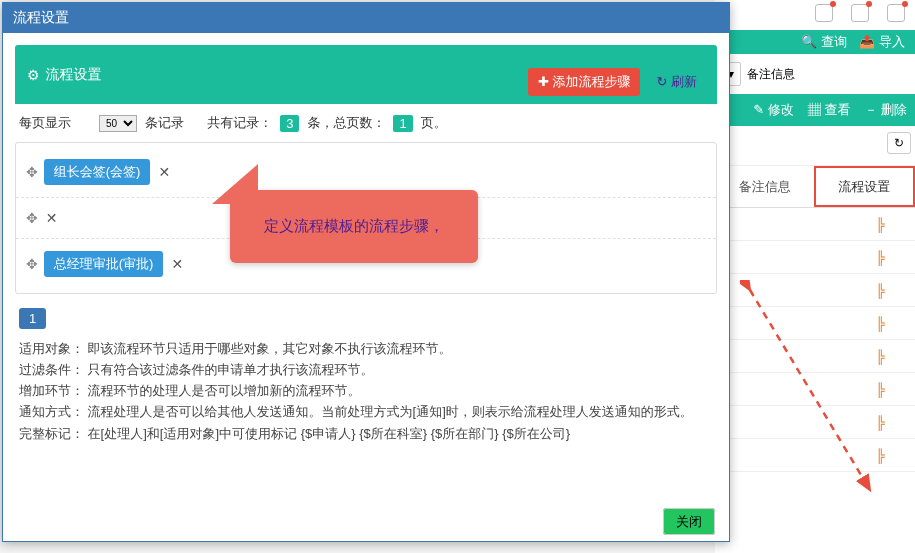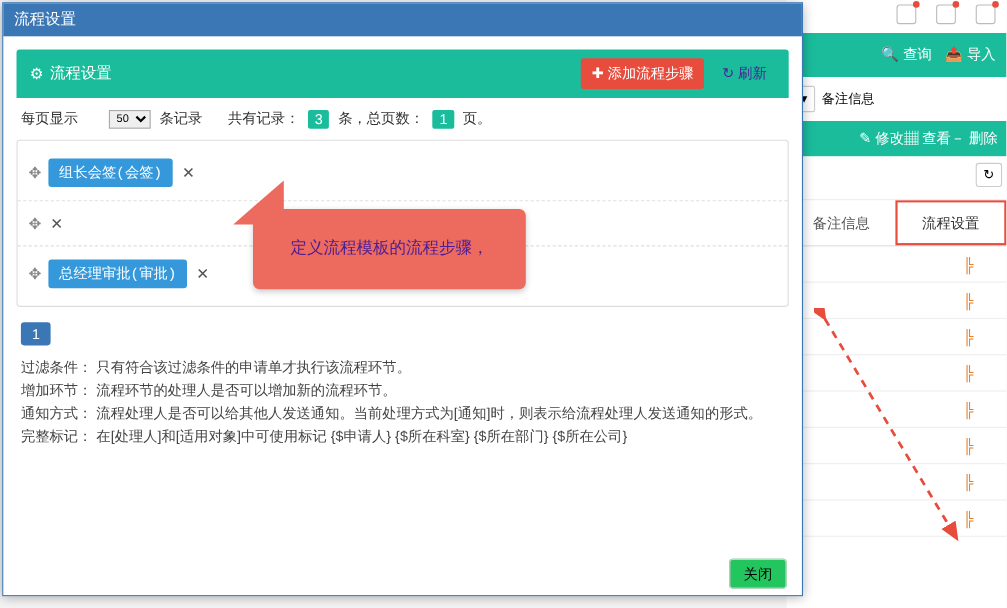--- a/index.html
+++ b/index.html
@@ -2,53 +2,53 @@
 <html><head>
 <meta charset="utf-8">
 <style>
 * { box-sizing: border-box; margin: 0; padding: 0; font-family: "Microsoft YaHei", Arial, sans-serif; }
 body { background: #f4f4f4; width: 915px; height: 553px; overflow: hidden; position: relative; }
 
 .backdrop { position: absolute; top: 0; right: 0; width: 200px; height: 553px; background: #fff; }
 .backdrop .topbar { height: 30px; display: flex; justify-content: flex-end; gap: 18px; padding: 4px 10px; }
 .backdrop .topbar .ico { width: 18px; height: 18px; border: 1px solid #bbb; border-radius: 3px; position: relative; }
 .backdrop .topbar .ico::after { content: ""; position: absolute; top: -4px; right: -4px; width: 6px; height: 6px; background: #e74c3c; border-radius: 50%; }
-.backdrop .greenbar { background: #1abc9c; height: 40px; display: flex; justify-content: flex-end; align-items: center; padding: 0 10px; gap: 12px; color: #fff; font-size: 13px; }
+.backdrop .greenbar { background: #1abc9c; height: 24px; display: flex; justify-content: flex-end; align-items: center; padding: 0 10px; gap: 12px; color: #fff; font-size: 13px; }
 .backdrop .row1 { height: 40px; display: flex; align-items: center; padding: 6px; gap: 6px; font-size: 12px; }
 .backdrop .row1 .dd { border: 1px solid #ccc; padding: 4px 6px; border-radius: 2px; }
-.backdrop .row2 { background: #1abc9c; height: 32px; display: flex; justify-content: flex-end; align-items: center; padding: 0 8px; color: #fff; font-size: 13px; }
+.backdrop .row2 { background: #1abc9c; height: 32px; display: flex; justify-content: flex-end; align-items: center; padding: 0 8px; gap: 14px; color: #fff; font-size: 13px; }
 .backdrop .row3 { height: 40px; border-bottom: 1px solid #eee; position: relative; }
 .backdrop .row3 .btn { position: absolute; right: 4px; top: 6px; border: 1px solid #ccc; padding: 3px 6px; font-size: 12px; border-radius: 3px; background: #fff; }
 .backdrop .thead { display: flex; height: 42px; border-bottom: 1px solid #ddd; }
 .backdrop .thead div { flex: 1; display: flex; align-items: center; justify-content: center; font-size: 13px; color: #555; border-left: 1px solid #eee; }
 .backdrop .thead .hl { border: 2px solid #e74c3c; color: #333; }
 .backdrop .trow { height: 33px; border-bottom: 1px solid #eee; display: flex; align-items: center; justify-content: flex-end; padding-right: 30px; }
 .backdrop .trow .bars { color: #e67e22; font-size: 13px; }
 
 .arrow-dashed { position: absolute; top: 280px; right: 25px; width: 150px; height: 230px; pointer-events: none; }
 
 .modal { position: absolute; top: 2px; left: 2px; width: 728px; height: 540px; background: #fff; border: 1px solid #3b77b5; box-shadow: 0 2px 10px rgba(0,0,0,.3); }
 .modal-title { background: #3b77b5; color: #fff; padding: 6px 10px; font-size: 14px; }
 .modal-body { padding: 12px; }
 
 .panel-head { background: #1abc9c; color: #fff; padding: 8px 12px; display: flex; align-items: center; justify-content: space-between; border-radius: 3px 3px 0 0; }
 .panel-head .left { display: flex; align-items: center; gap: 6px; font-size: 14px; }
-.panel-head .right { display: flex; gap: 8px; }
+.panel-head .right { display: flex; gap: 8px; margin-top: 15px; }
 .btn-red { background: #e74c3c; color: #fff; padding: 5px 10px; border-radius: 3px; font-size: 13px; cursor: pointer; }
 .btn-teal { color: #4c1d95; padding: 5px 8px; font-size: 13px; cursor: pointer; }
 
 .pager { padding: 10px 4px; font-size: 13px; color: #333; display: flex; align-items: center; gap: 8px; }
 .pager select { border: 1px solid #aaa; padding: 1px 2px; font-size: 10px; margin-left: 20px; }
 .pager .badge { background: #1abc9c; color: #fff; padding: 1px 6px; border-radius: 2px; }
 
 .steps { border: 1px solid #ddd; border-radius: 3px; padding: 4px 0; }
 .step-row { padding: 12px 10px; display: flex; align-items: center; gap: 6px; }
 .step-row + .step-row { border-top: 1px dashed #e0e0e0; }
 .drag { color: #888; cursor: move; font-size: 14px; }
-.step-btn { background: #3498db; color: #fff; padding: 4px 10px; border-radius: 3px; font-size: 13px; cursor: pointer; font-family: Liberation Mono, monospace; }
+.step-btn { background: #3498db; color: #fff; padding: 4px 10px; border-radius: 3px; font-size: 13px; cursor: pointer; }
 .del { color: #555; cursor: pointer; font-size: 14px; padding: 0 2px; }
 
 .page-badge { background: #3b77b5; color: #fff; padding: 3px 10px; border-radius: 3px; font-size: 13px; display: inline-block; margin: 14px 4px 8px; }
 
 .help { font-size: 13px; color: #444; line-height: 1.55; padding: 2px 4px 0; }
 .help div { margin-bottom: 1px; }
 
 .modal-foot { position: absolute; bottom: 10px; right: 14px; }
 .close-btn { border: 1px solid #ccc; background: #22c55e; padding: 5px 12px; border-radius: 3px; font-size: 13px; cursor: pointer; }
 
@@ -167,20 +167,21 @@
       <div class="step-row">
         <span class="drag">✥</span>
         <span class="step-btn">总经理审批(审批)</span>
         <span class="del">✕</span>
       </div>
     </div>
 
     <span class="page-badge">1</span>
 
     <div class="help">
+      <div>适用对象： 即该流程环节只适用于哪些对象，其它对象不执行该流程环节。</div>
       <div>过滤条件： 只有符合该过滤条件的申请单才执行该流程环节。</div>
       <div>增加环节： 流程环节的处理人是否可以增加新的流程环节。</div>
       <div>通知方式： 流程处理人是否可以给其他人发送通知。当前处理方式为[通知]时，则表示给流程处理人发送通知的形式。</div>
       <div>完整标记： 在[处理人]和[适用对象]中可使用标记 {$申请人} {$所在科室} {$所在部门} {$所在公司}</div>
     </div>
   </div>
   <div class="modal-foot">
     <span class="close-btn">关闭</span>
   </div>
 </div>

